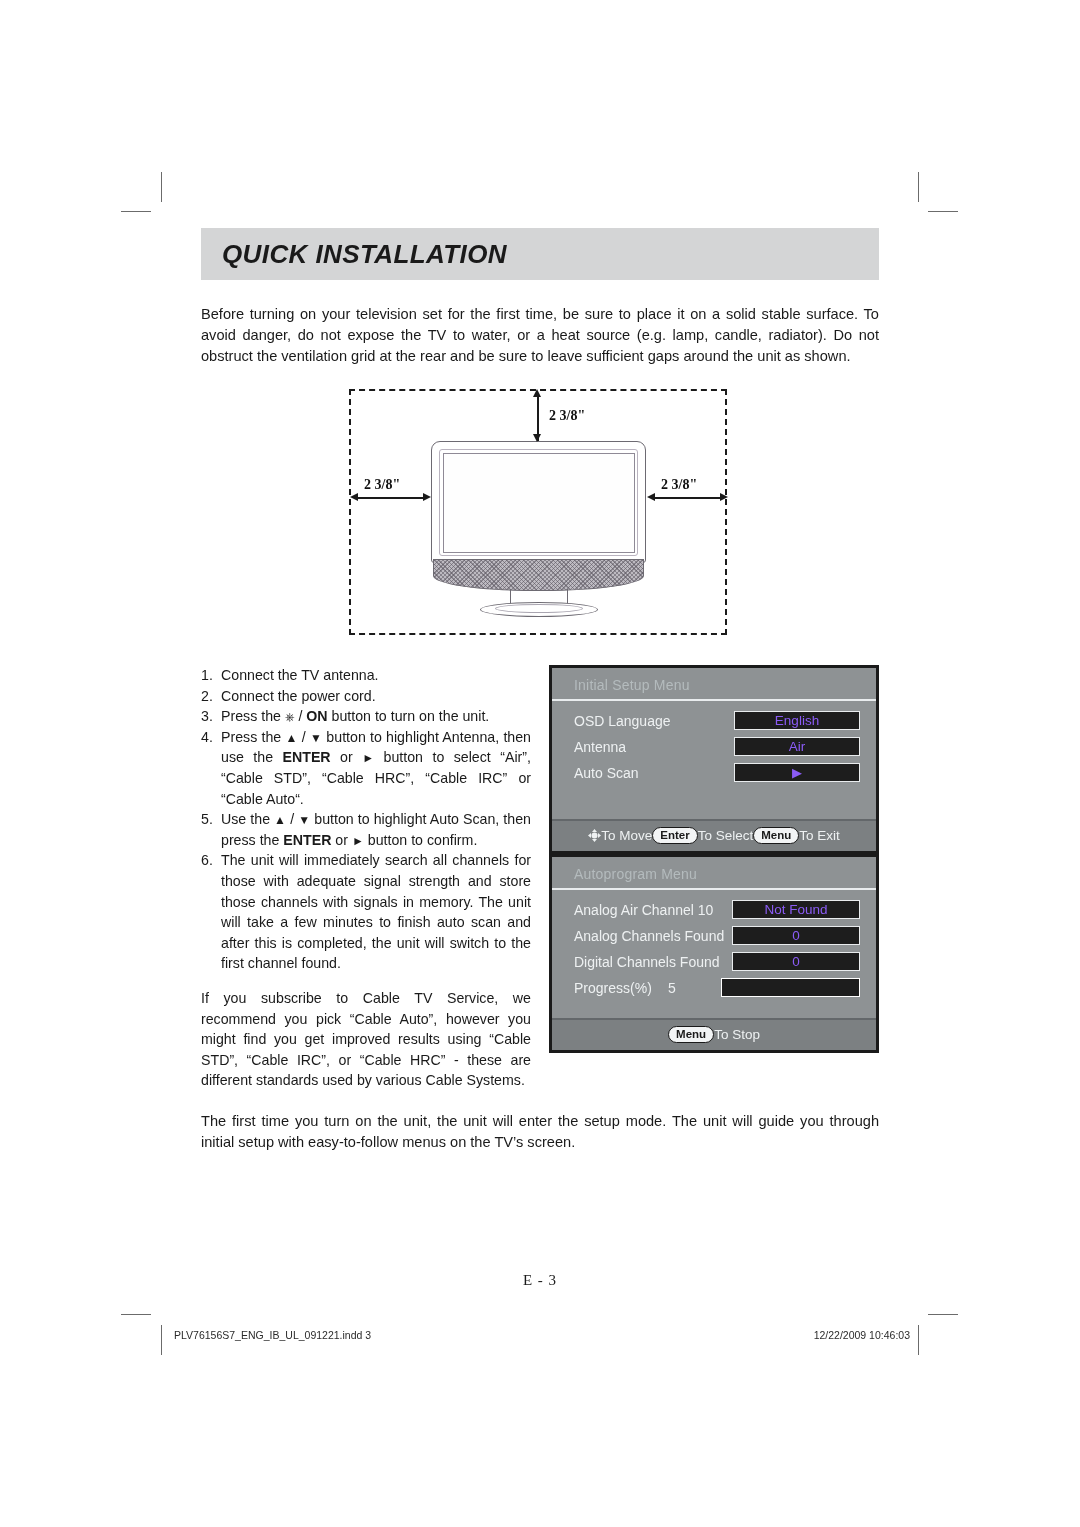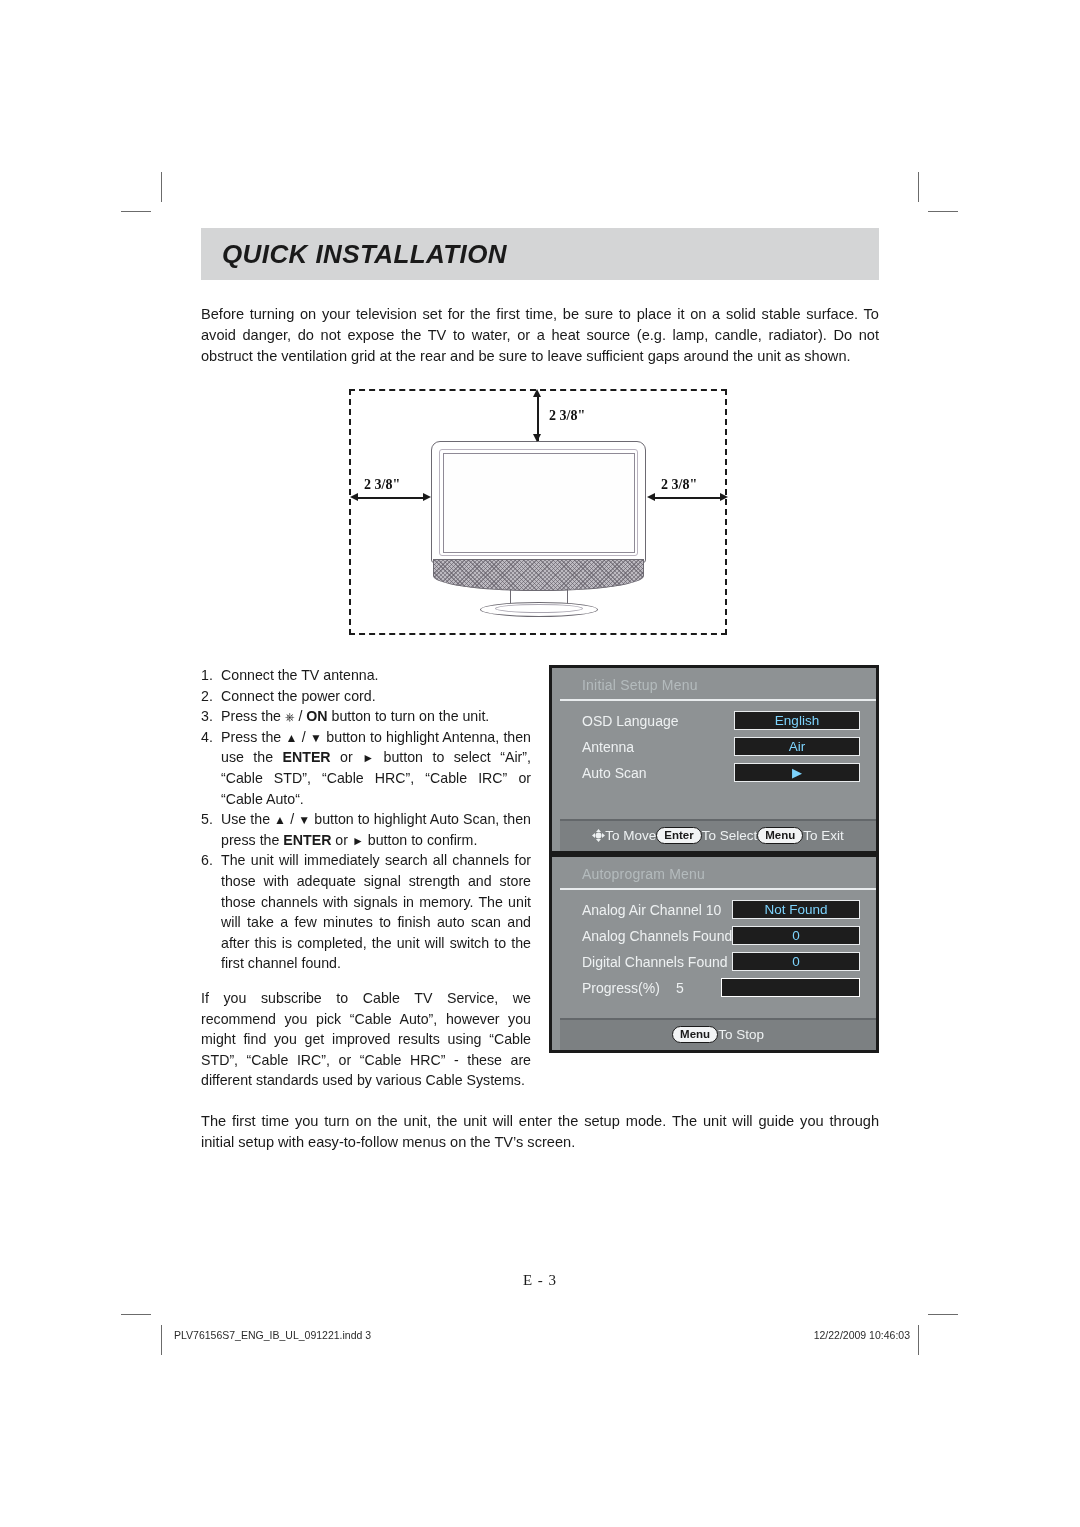--- a/index.html
+++ b/index.html
@@ -198,21 +198,20 @@
 
   .menus { margin-left: 18px; }
 
   
   .osd {
     width: 330px;
     border: 3px solid #1a1a1a;
     background: #8e9294;
     box-sizing: border-box;
     font-family: "Liberation Sans", sans-serif;
-    padding-left: 8px;
   }
   .osd + .osd { }
   .osd-title {
     color: #b4bbbd;
     font-size: 14px;
     padding: 9px 0 6px 22px;
     border-bottom: 2px solid #e9ecee;
     letter-spacing: .2px;
   }
   .osd-body {
@@ -226,21 +225,21 @@
   }
   .osd-label {
     color: #eef1f2;
     font-size: 14px;
     flex: 0 0 auto;
   }
   .osd-spacer { flex: 1; }
   .osd-value {
     background: #1d1d1d;
     border: 1.5px solid #e9ecee;
-    color: #7dd3fc;
+    color: #8b5cf6;
     font-size: 13.5px;
     text-align: center;
     width: 126px;
     height: 19px;
     line-height: 17px;
     box-sizing: border-box;
   }
   .osd-value.wide { width: 128px; }
   .osd-value.arrow {
     font-size: 13px;

